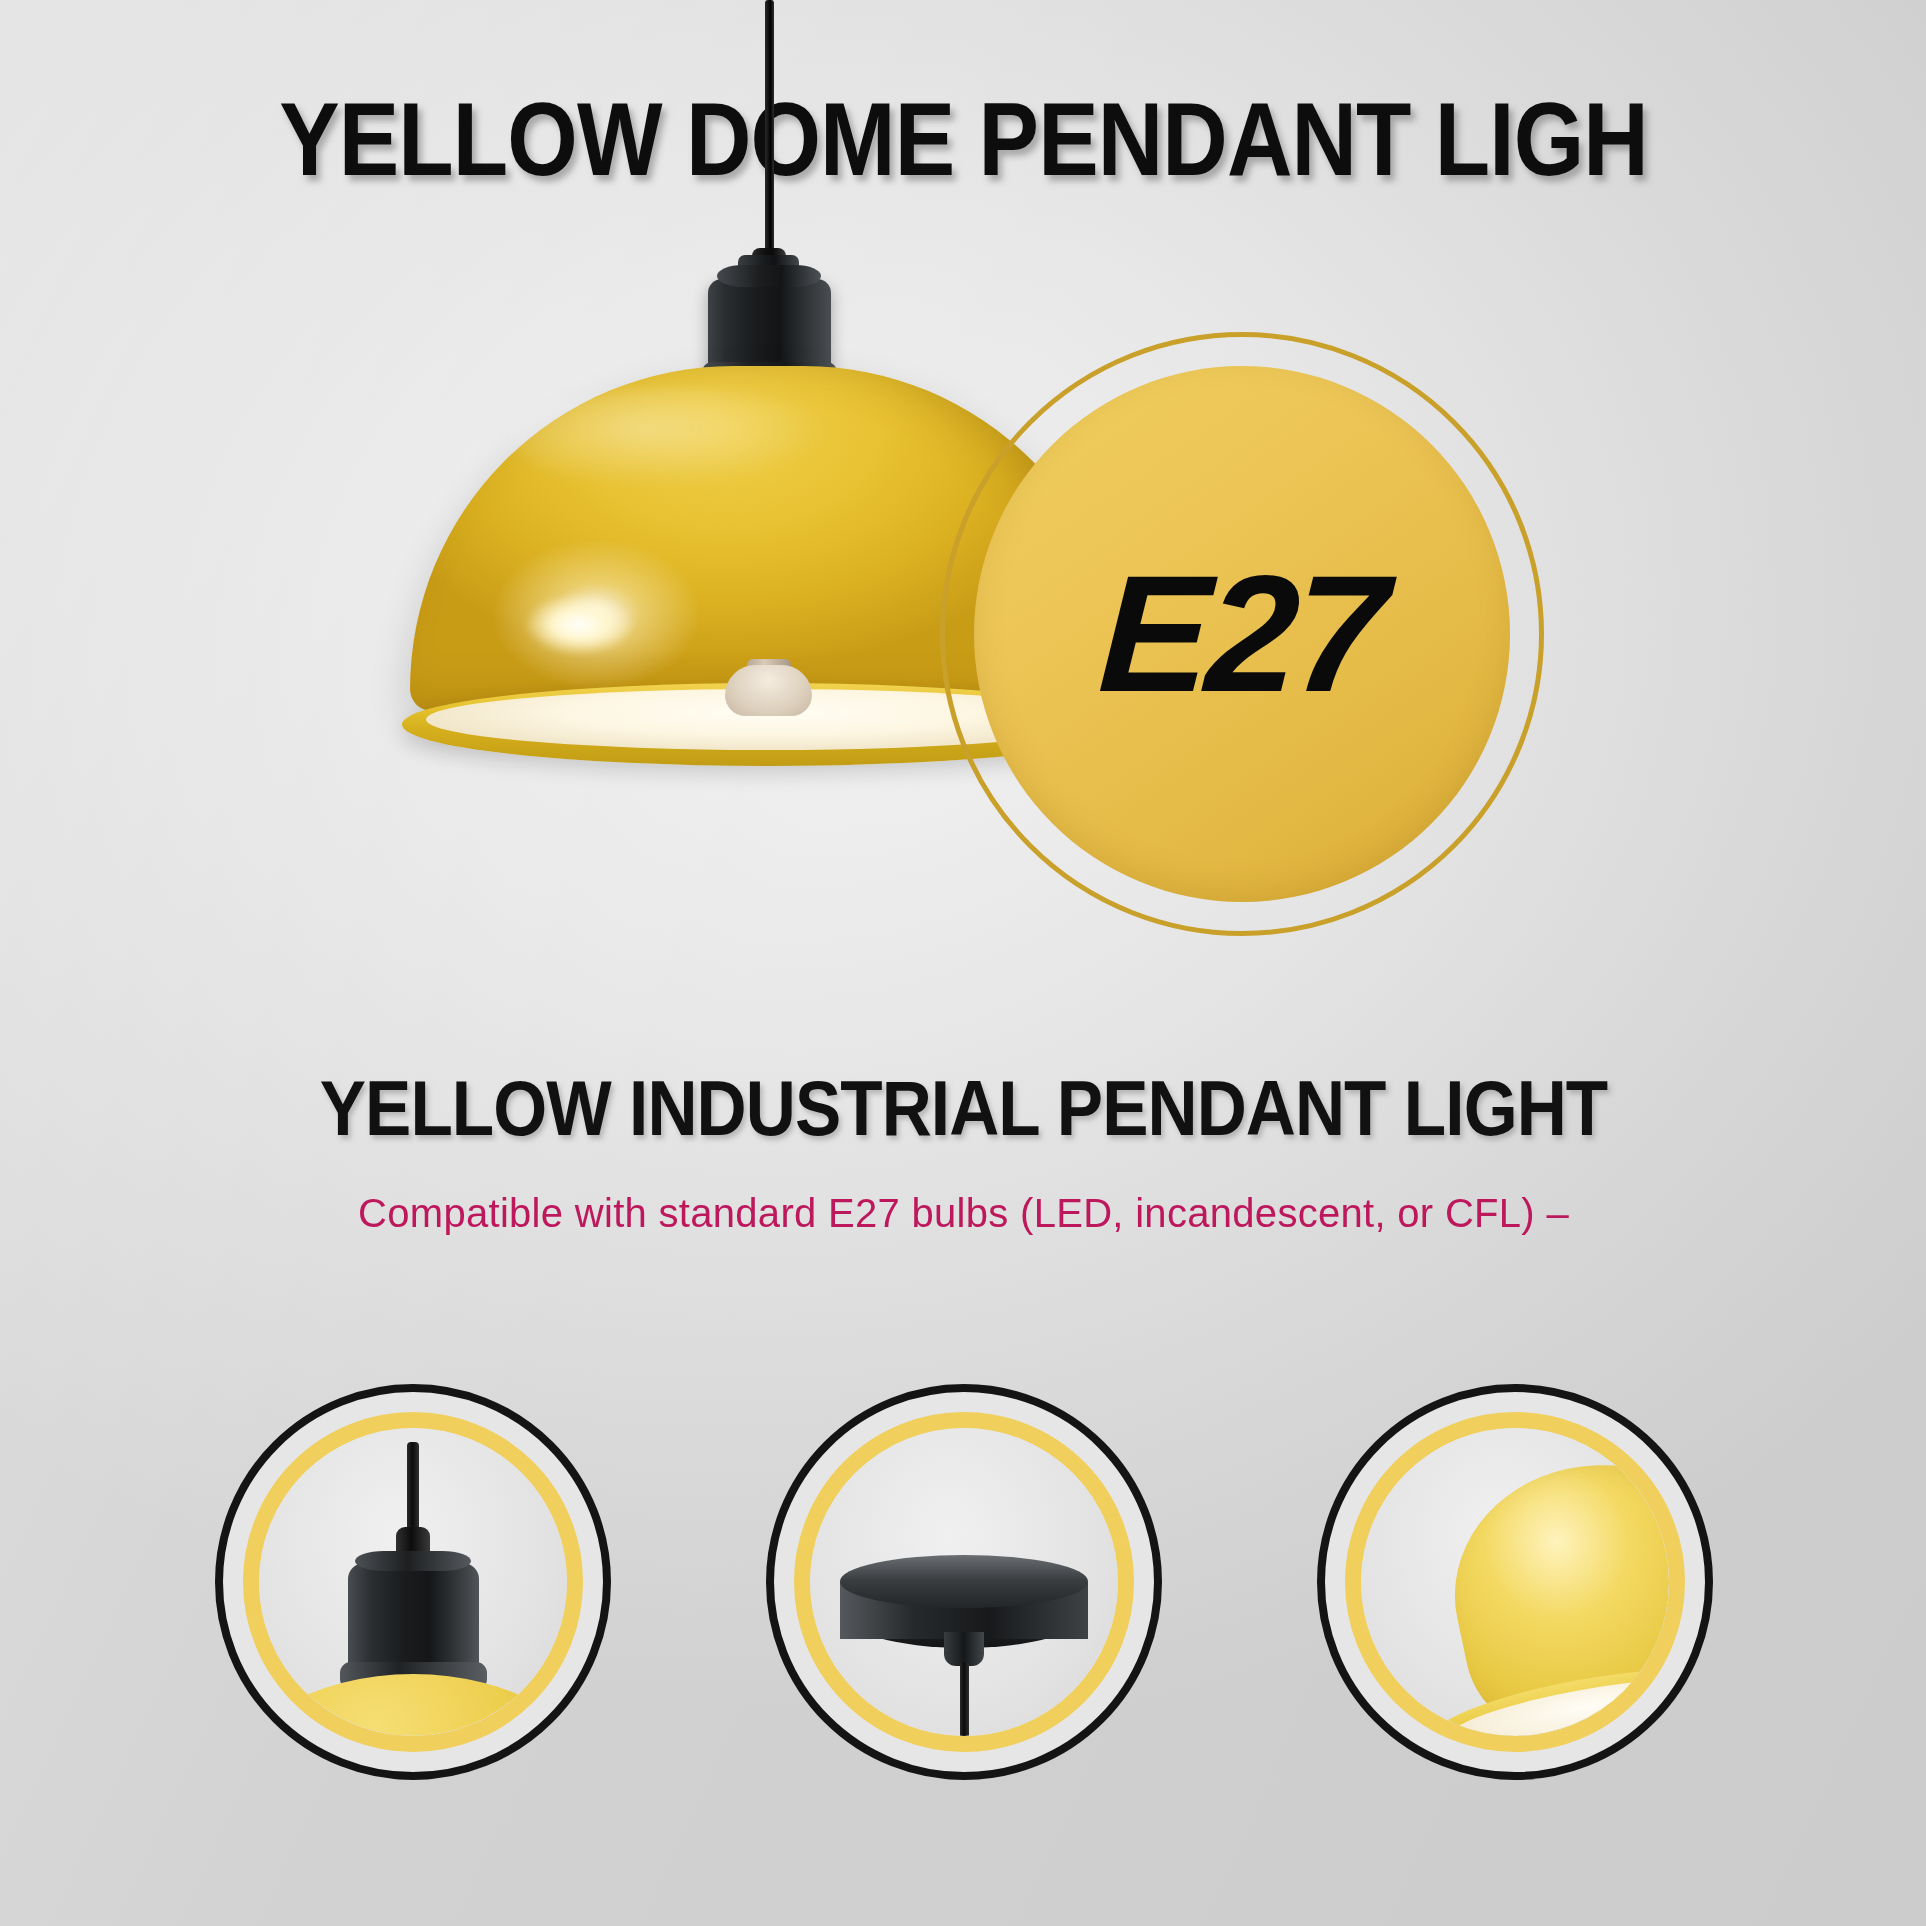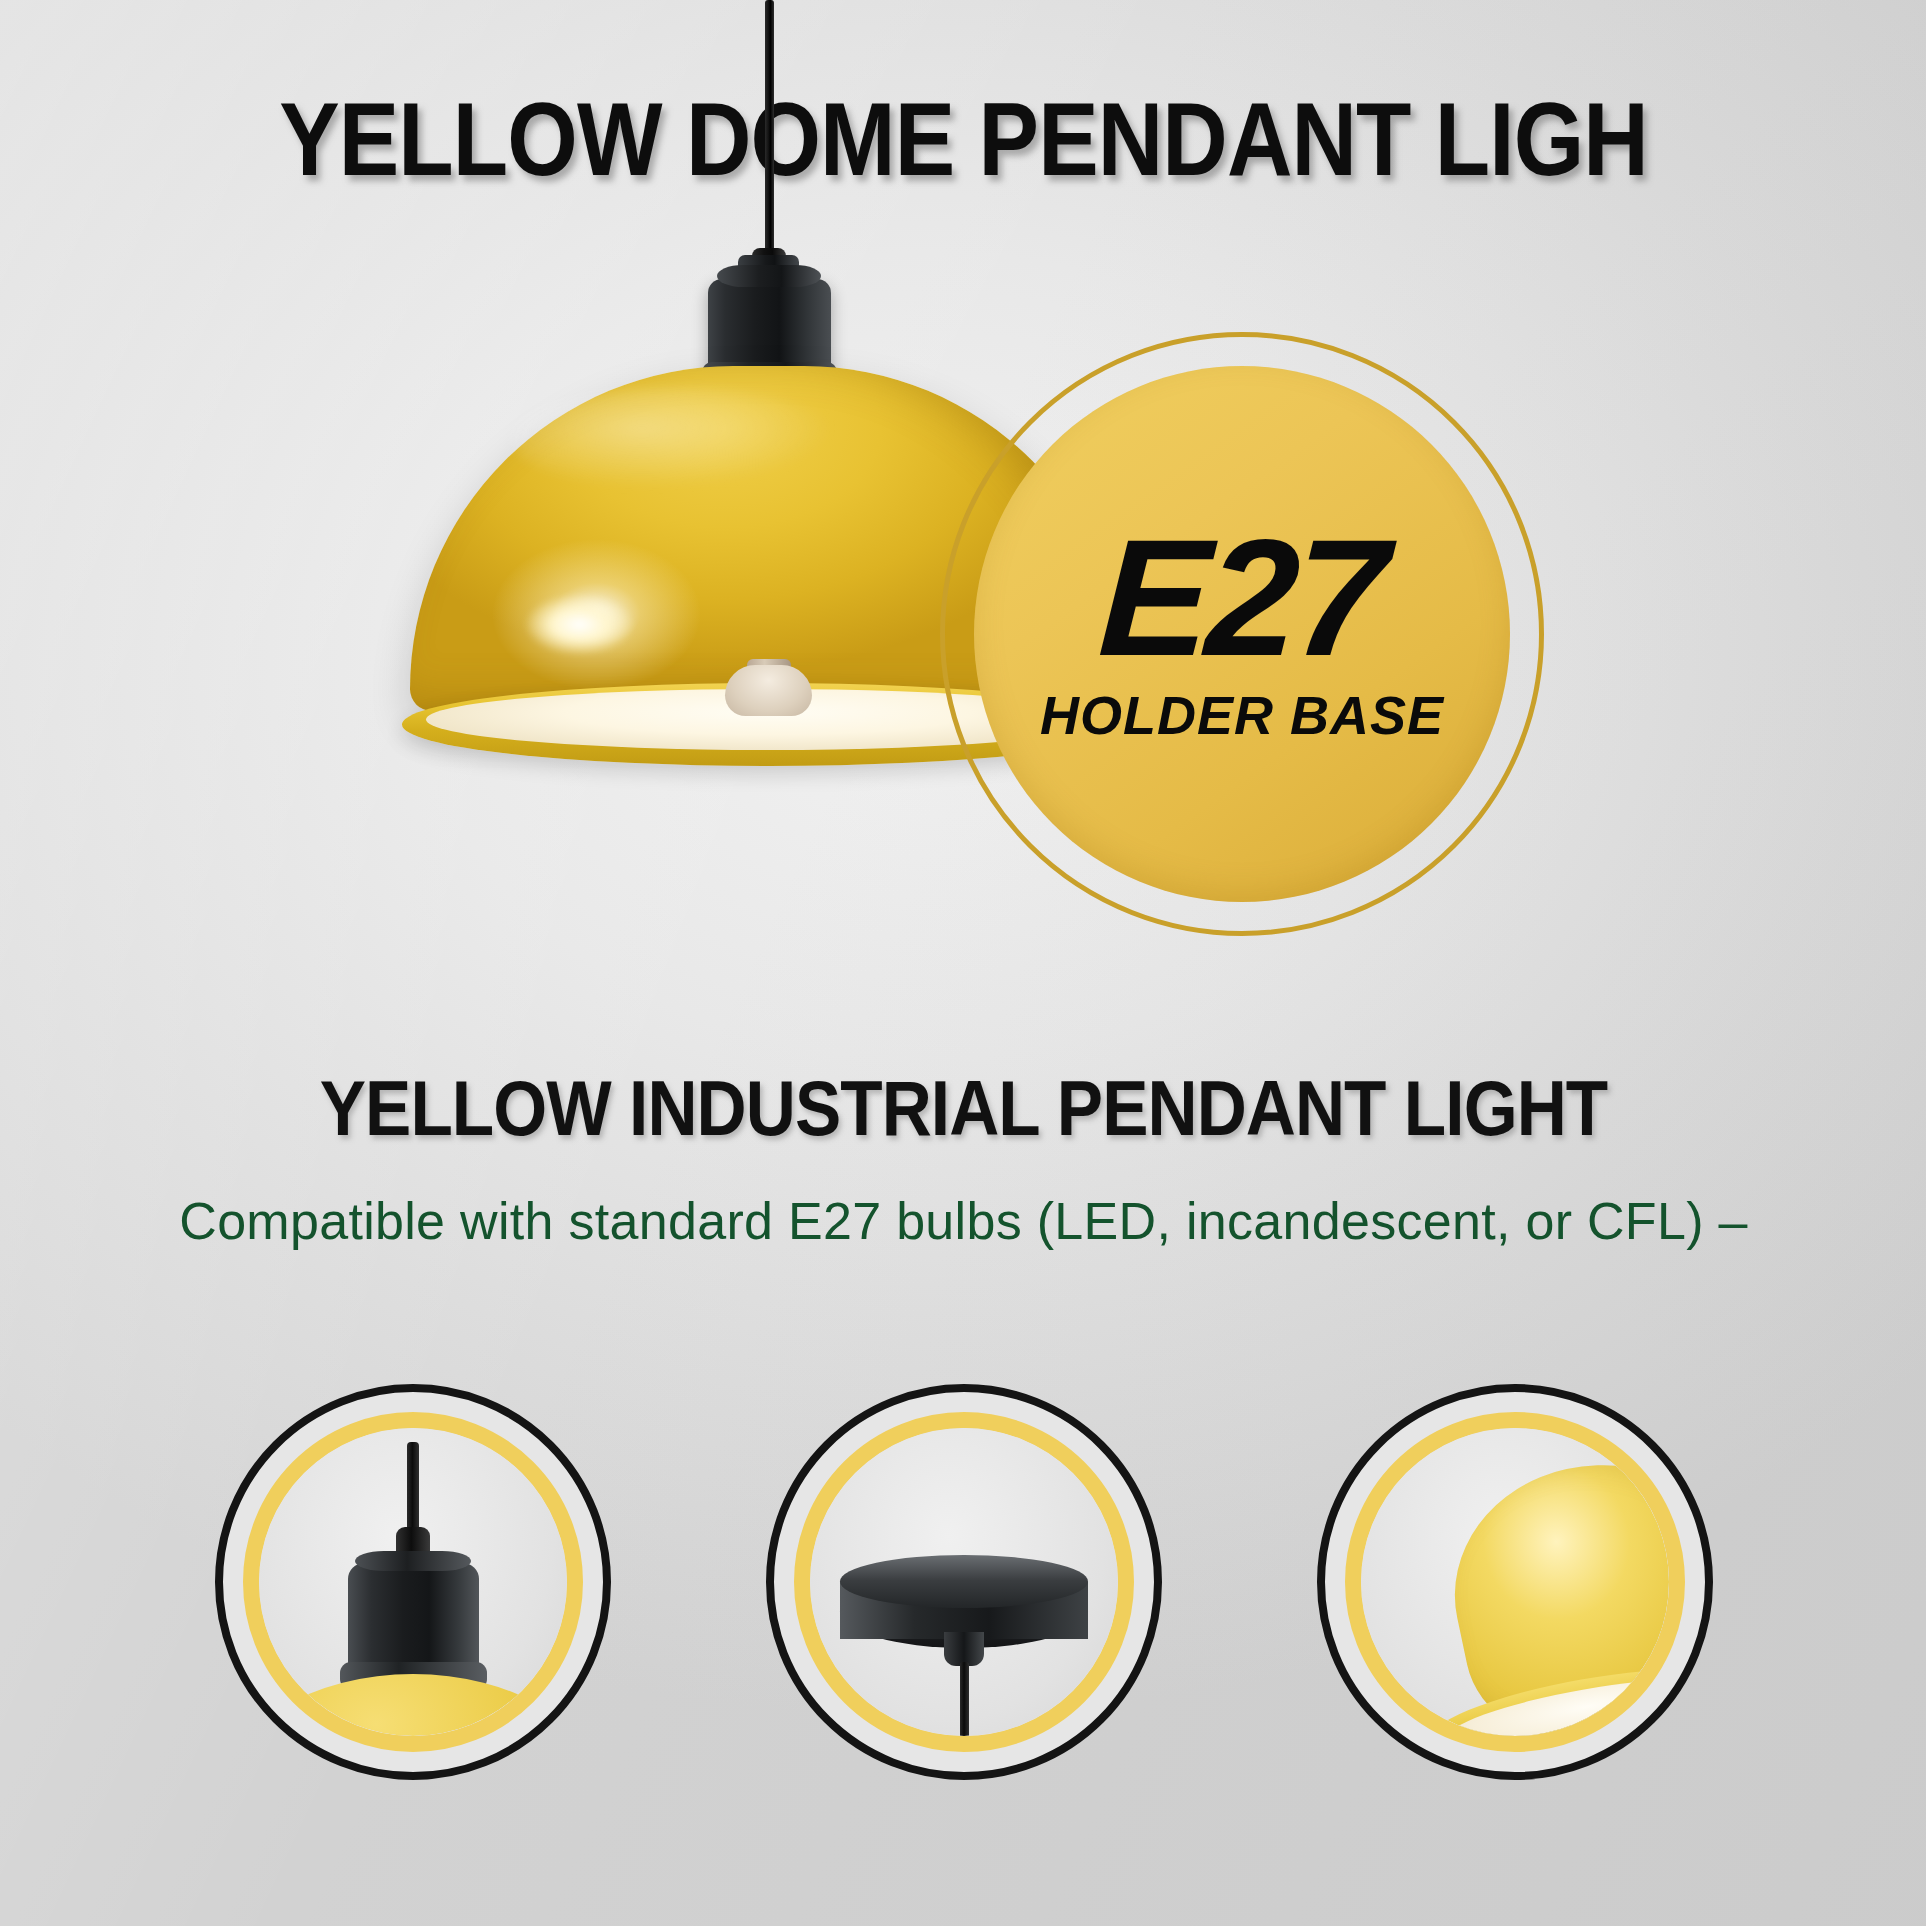--- a/index.html
+++ b/index.html
@@ -156,22 +156,22 @@
     letter-spacing:-1px; color:#111;
     white-space:nowrap;
     transform: scaleX(.9);
     text-shadow: 3px 4px 6px rgba(140,140,140,.5);
   }
 
   
   .desc{
     position:absolute; left:0; right:0; top:1186px;
     text-align:center;
-    font-size:52px; line-height:1.38;
-    color:#14532d; font-weight:500;
+    font-size:40px; line-height:1.38;
+    color:#be185d; font-weight:500;
     letter-spacing:0.3px;
   }
   .desc div{ white-space:nowrap; }
 
   
   .thumbs{
     position:absolute; left:0; right:0; top:1384px;
     display:flex; justify-content:center; gap:155px;
   }
   .thumb{
@@ -258,21 +258,20 @@
   <div class="rim"></div>
   <div class="rim-inner"></div>
   <div class="bulb-neck"></div>
   <div class="bulb"></div>
 </div>
 
 <div class="badge">
   <div class="badge-ring"></div>
   <div class="badge-disc">
     <div class="badge-e27">E27</div>
-    <div class="badge-sub">HOLDER BASE</div>
   </div>
 </div>
 
 <div class="title-sub">YELLOW INDUSTRIAL PENDANT LIGHT</div>
 
 <div class="desc">
   <div>Compatible with standard E27 bulbs (LED, incandescent, or CFL) –</div>
 </div>
 
 <div class="thumbs">

